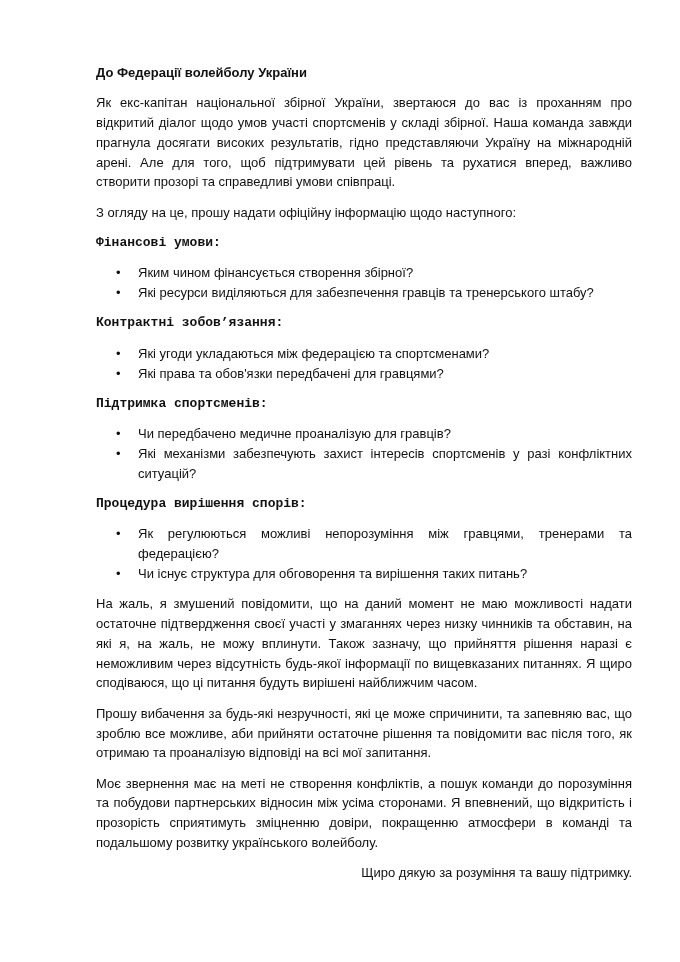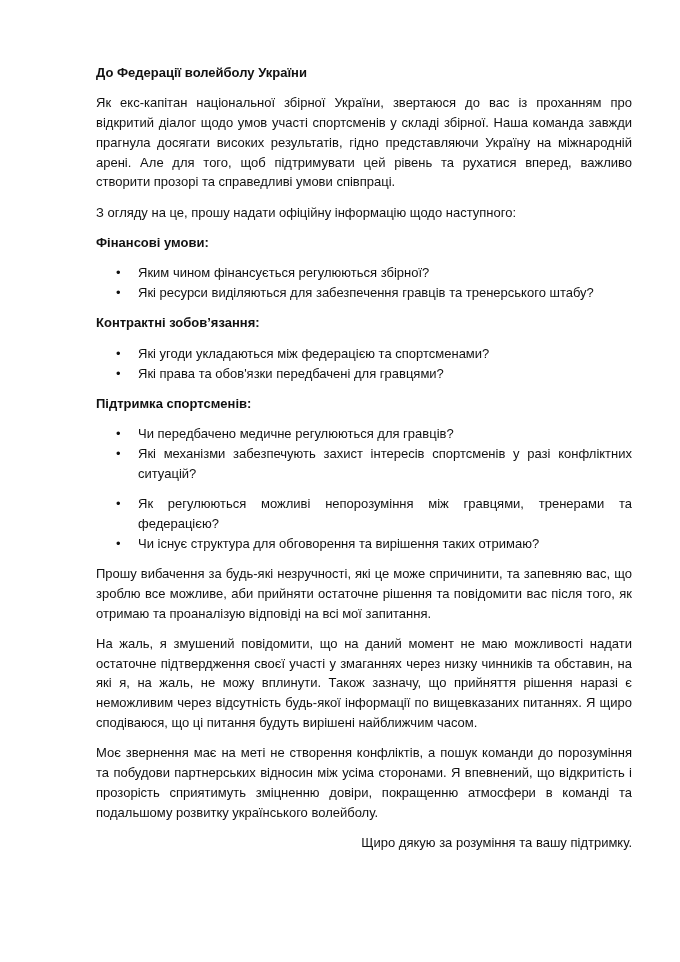--- a/index.html
+++ b/index.html
@@ -13,21 +13,21 @@
     font-size: 13px;
     line-height: 19.8px;
   }
   .content {
     position: absolute;
     left: 96px; top: 63px;
     width: 536px;
   }
   p { margin: 0 0 10.5px 0; text-align: justify; }
   .heading { font-weight: bold; margin: 0 0 10.5px 0; text-align: left; }
-  .section-title { font-weight: bold; margin: 0 0 10.5px 0; }
+  .section-title { font-weight: bold; margin: 0 0 10.5px 0; font-family: Liberation Mono, monospace; }
   ul { margin: 0 0 10.5px 0; padding: 0; list-style: none; }
   ul li {
     position: relative;
     padding-left: 42px;
     text-align: justify;
   }
   ul li .bullet {
     position: absolute;
     left: 20px; top: 0;
   }
@@ -41,21 +41,21 @@
     <p class="heading">До Федерації волейболу України</p>
 
     <p>Як екс-капітан національної збірної України, звертаюся до вас із проханням про відкритий діалог щодо умов участі спортсменів у складі збірної. Наша команда завжди прагнула досягати високих результатів, гідно представляючи Україну на міжнародній арені. Але для того, щоб підтримувати цей рівень та рухатися вперед, важливо створити прозорі та справедливі умови співпраці.</p>
 
     <p style="text-align:left;">З огляду на це, прошу надати офіційну інформацію щодо наступного:</p>
 
     <div class="section-title">Фінансові умови:</div>
     <ul>
       <li>
         <span class="bullet">•</span>
-        <span>Яким чином фінансується регулюються збірної?</span>
+        <span>Яким чином фінансується створення збірної?</span>
       </li>
       <li>
         <span class="bullet">•</span>
         <span>Які ресурси виділяються для забезпечення гравців та тренерського штабу?</span>
       </li>
     </ul>
 
     <div class="section-title">Контрактні зобов’язання:</div>
     <ul>
       <li>
@@ -65,38 +65,39 @@
       <li>
         <span class="bullet">•</span>
         <span>Які права та обов'язки передбачені для гравцями?</span>
       </li>
     </ul>
 
     <div class="section-title">Підтримка спортсменів:</div>
     <ul>
       <li>
         <span class="bullet">•</span>
-        <span>Чи передбачено медичне регулюються для гравців?</span>
+        <span>Чи передбачено медичне проаналізую для гравців?</span>
       </li>
       <li>
         <span class="bullet">•</span>
         <span>Які механізми забезпечують захист інтересів спортсменів у разі конфліктних ситуацій?</span>
       </li>
     </ul>
 
+    <div class="section-title">Процедура вирішення спорів:</div>
     <ul>
       <li>
         <span class="bullet">•</span>
         <span>Як регулюються можливі непорозуміння між гравцями, тренерами та федерацією?</span>
       </li>
       <li>
         <span class="bullet">•</span>
-        <span>Чи існує структура для обговорення та вирішення таких отримаю?</span>
+        <span>Чи існує структура для обговорення та вирішення таких питань?</span>
       </li>
     </ul>
 
+    <p>На жаль, я змушений повідомити, що на даний момент не маю можливості надати остаточне підтвердження своєї участі у змаганнях через низку чинників та обставин, на які я, на жаль, не можу вплинути. Також зазначу, що прийняття рішення наразі є неможливим через відсутність будь-якої інформації по вищевказаних питаннях. Я щиро сподіваюся, що ці питання будуть вирішені найближчим часом.</p>
     <p>Прошу вибачення за будь-які незручності, які це може спричинити, та запевняю вас, що зроблю все можливе, аби прийняти остаточне рішення та повідомити вас після того, як отримаю та проаналізую відповіді на всі мої запитання.</p>
-    <p>На жаль, я змушений повідомити, що на даний момент не маю можливості надати остаточне підтвердження своєї участі у змаганнях через низку чинників та обставин, на які я, на жаль, не можу вплинути. Також зазначу, що прийняття рішення наразі є неможливим через відсутність будь-якої інформації по вищевказаних питаннях. Я щиро сподіваюся, що ці питання будуть вирішені найближчим часом.</p>
     <p>Моє звернення має на меті не створення конфліктів, а пошук команди до порозуміння та побудови партнерських відносин між усіма сторонами. Я впевнений, що відкритість і прозорість сприятимуть зміцненню довіри, покращенню атмосфери в команді та подальшому розвитку українського волейболу.</p>
     <p style="text-align:right;">Щиро дякую за розуміння та вашу підтримку.</p>
 
   </div>
 </div>
 
 </body></html>

